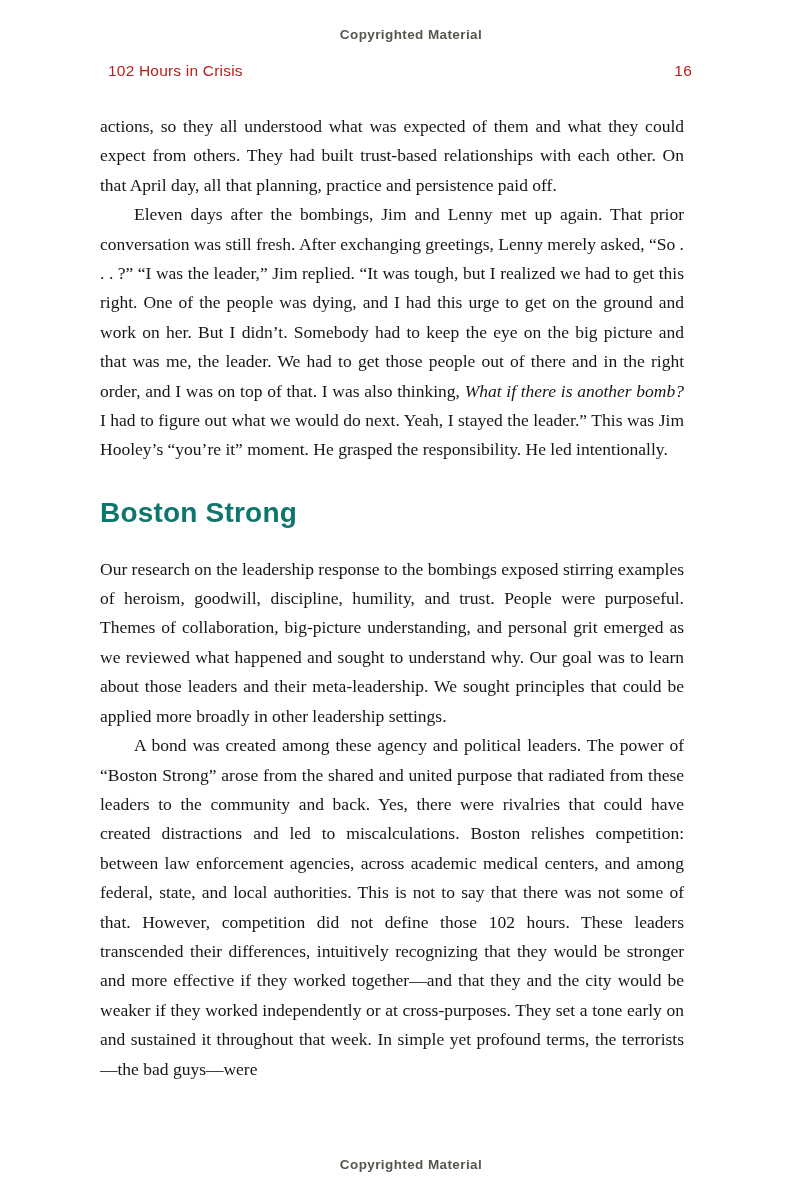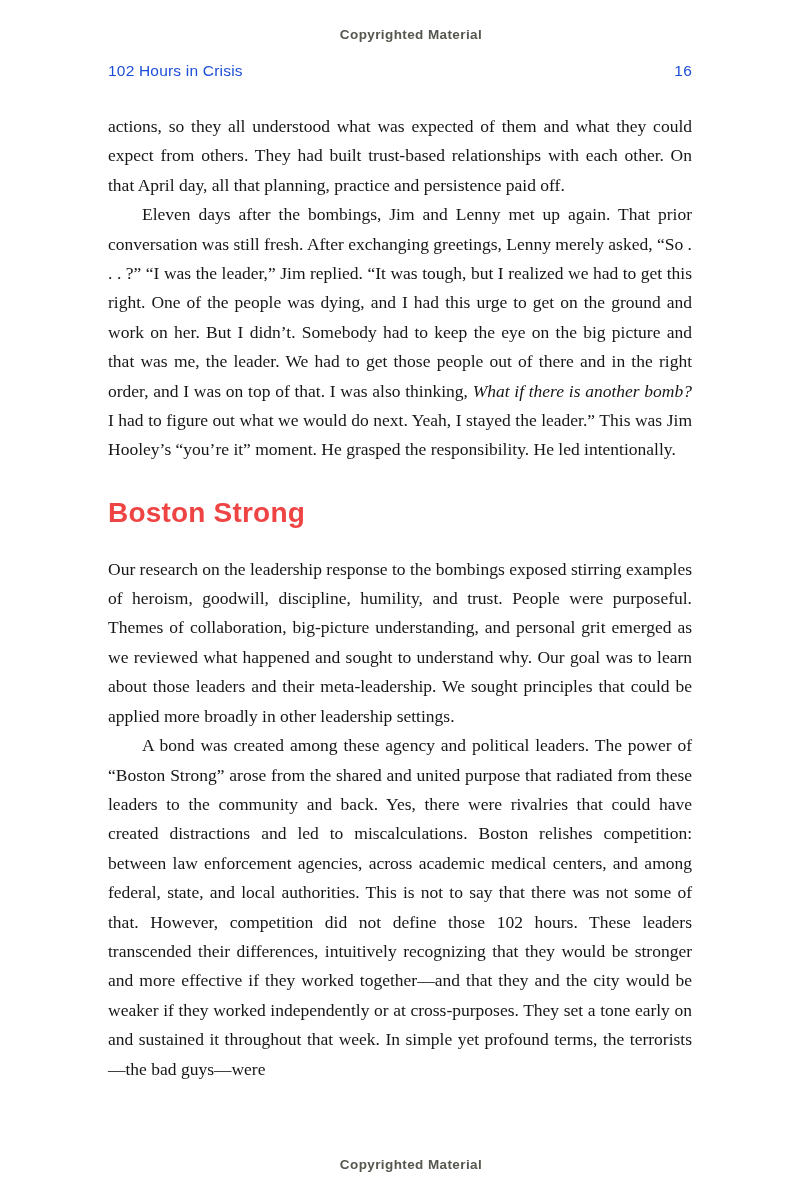--- a/index.html
+++ b/index.html
@@ -33,28 +33,28 @@
   .running-header {
     position: absolute;
     top: 62px;
     left: 108px;
     width: 584px;
     display: flex;
     justify-content: space-between;
     align-items: baseline;
     font-family: "Liberation Sans", sans-serif;
     font-size: 15.5px;
-    color: #1d4ed8;
+    color: #b91c1c;
     letter-spacing: 0.2px;
   }
 
   .body-text {
     position: absolute;
     top: 112px;
-    left: 108px;
+    left: 100px;
     width: 584px;
     font-size: 17.5px;
     line-height: 29.4px;
     color: #161616;
     text-align: justify;
   }
   .body-text p {
     margin: 0;
     padding: 0;
   }
@@ -62,21 +62,21 @@
     text-indent: 34px;
   }
   .body-text em {
     font-style: italic;
   }
   .section-heading {
     font-family: "Liberation Sans", sans-serif;
     font-size: 28px;
     font-weight: 700;
     letter-spacing: 0.2px;
-    color: #ef4444;
+    color: #0f766e;
     text-align: left;
     margin: 33px 0 26px 0;
     line-height: 1.1;
   }
 </style>
 </head>
 <body>
 
 <div class="page">
 

